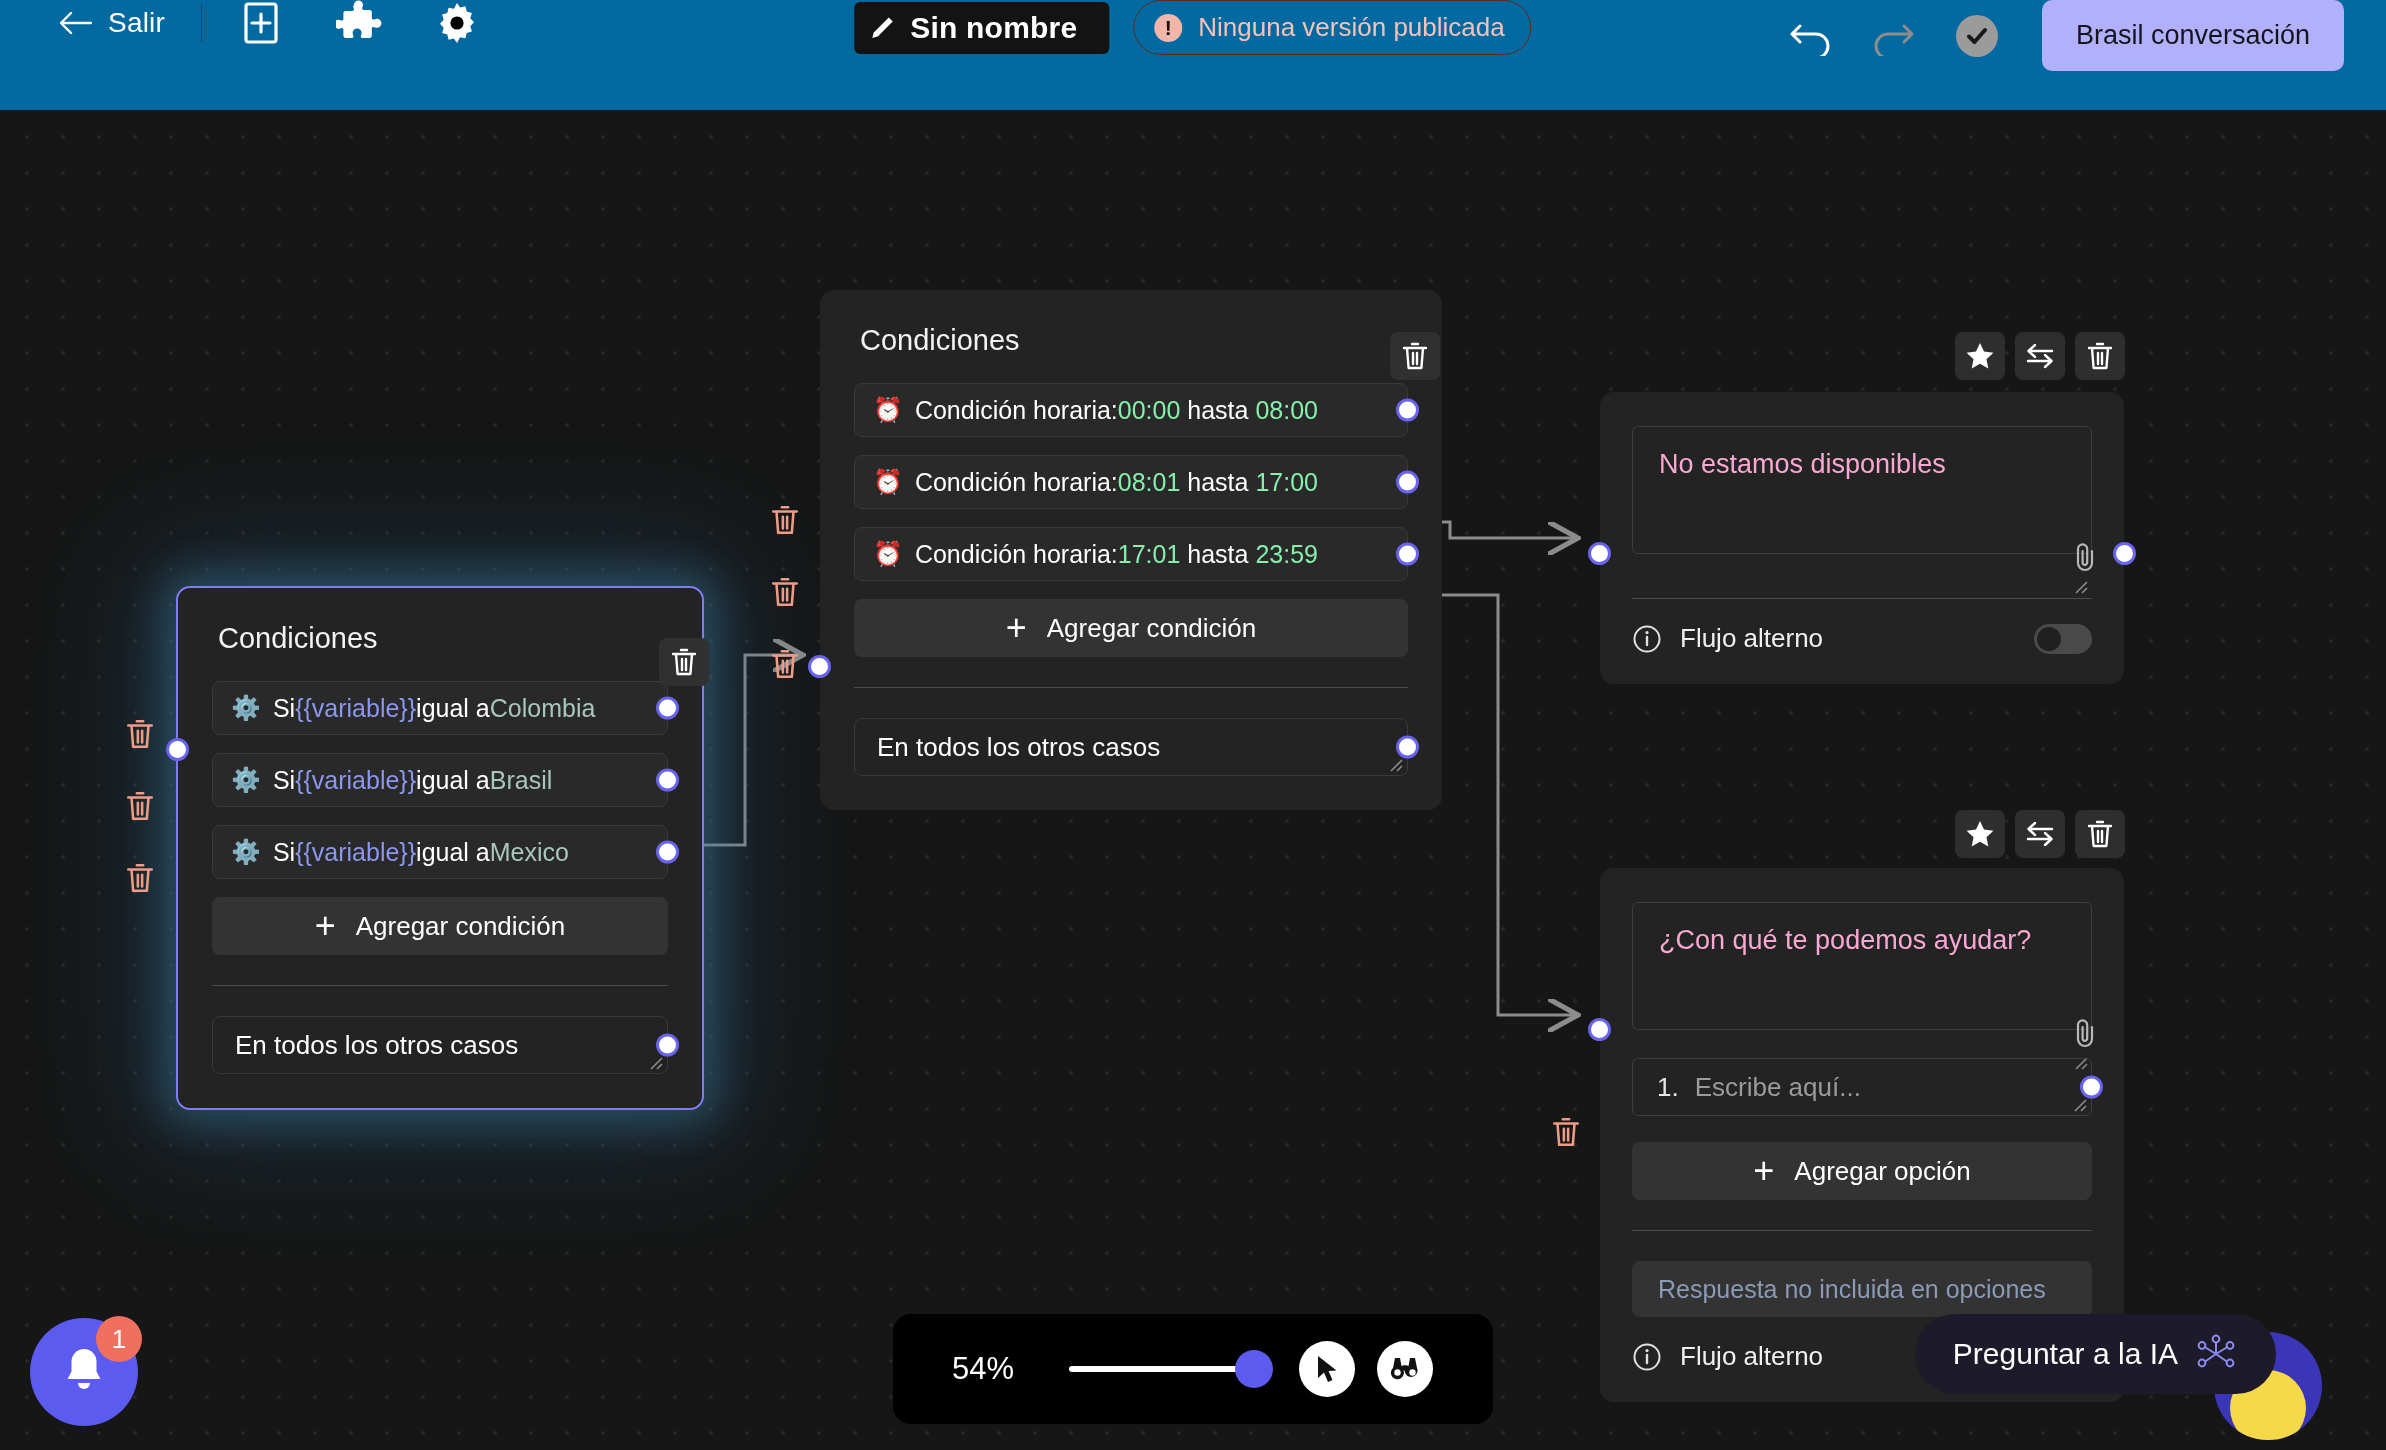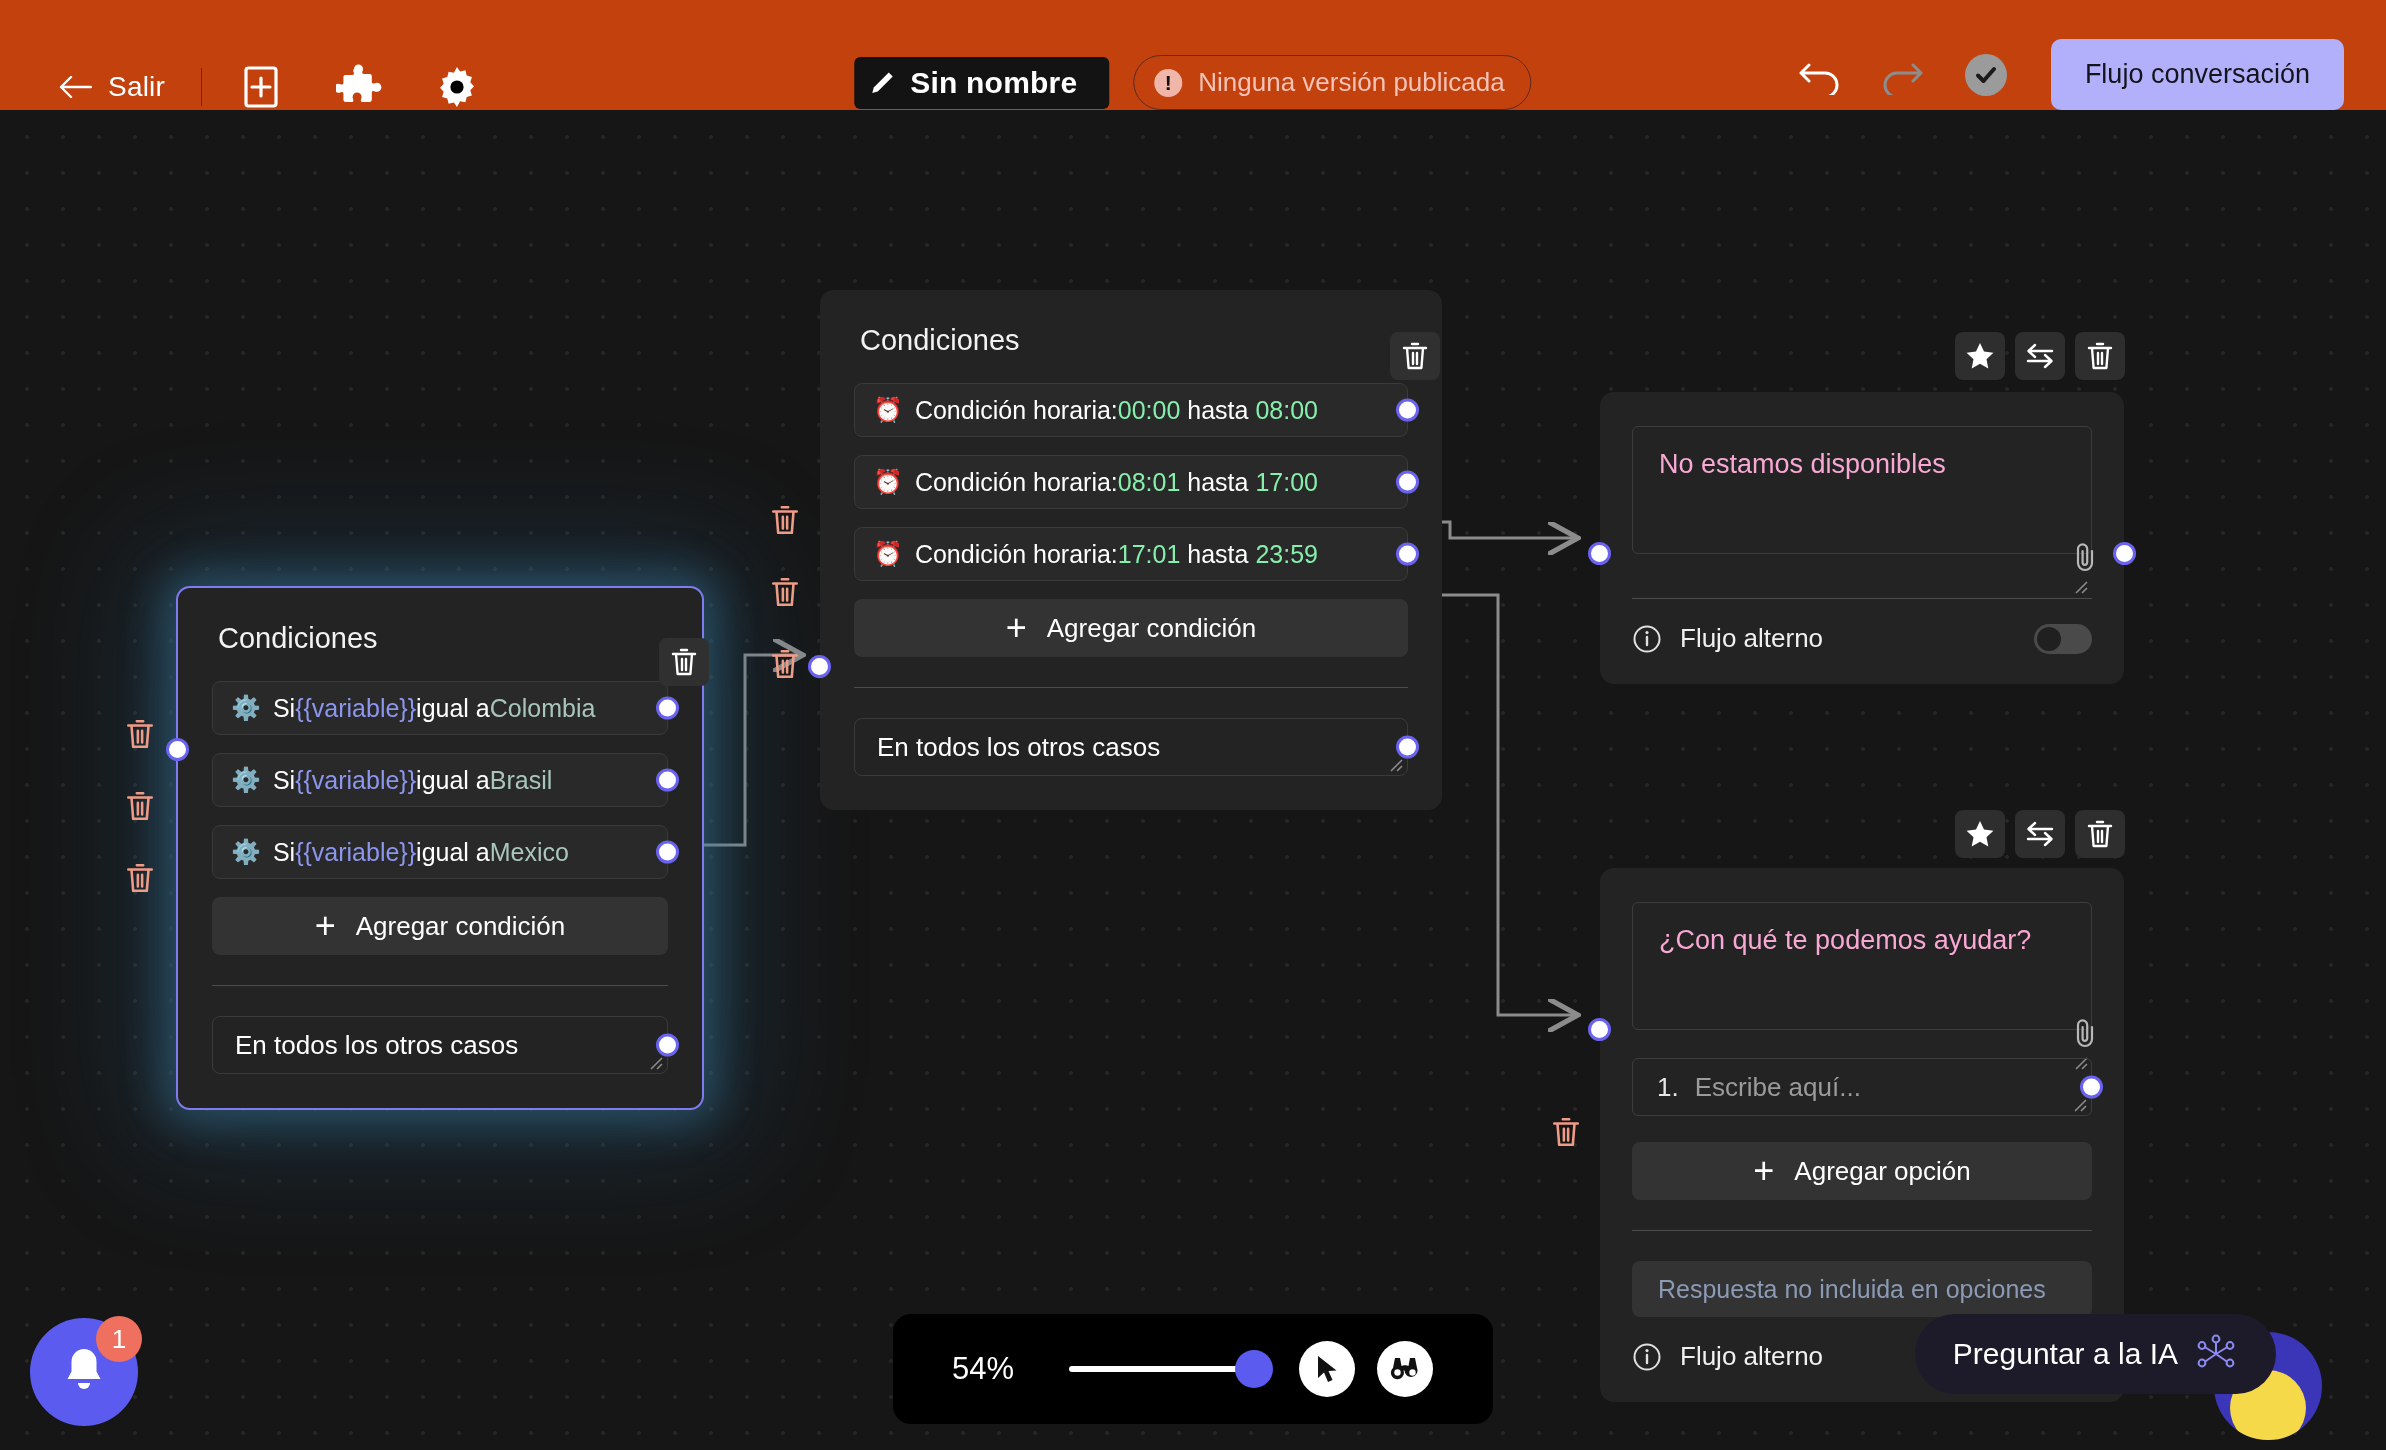--- a/index.html
+++ b/index.html
@@ -9,22 +9,22 @@
     background: #0a0a0a;
     font-family: "Liberation Sans", sans-serif;
     overflow: hidden;
   }
   #app { position: relative; width: 2386px; height: 1450px; }
 
   
   .topbar {
     position: absolute; top: 0; left: 0;
     width: 2386px; height: 110px;
-    background: #c2410c;
-    display: flex; align-items: flex-end;
+    background: #0369a1;
+    display: flex; align-items: flex-start;
     z-index: 60;
   }
   .tb-left { display: flex; align-items: center; gap: 0; padding-left: 58px; }
   .exit-btn {
     display: flex; align-items: center; gap: 16px;
     color: #fff; font-size: 28px; letter-spacing: .2px;
     cursor: pointer;
   }
   .exit-arrow { width: 34px; height: 26px; display:block; }
   .tb-divider { width: 1px; height: 38px; background: #3a3a3a; margin: 0 36px; }
@@ -312,21 +312,21 @@
       <div class="ico">
         <svg width="48" height="40" viewBox="0 0 48 40">
           <path d="M36 10 L44 18 L36 26 M44 18H20a12 12 0 0 0 0 24h14" stroke="#8d8d8d" stroke-width="3" fill="none" stroke-linecap="round" stroke-linejoin="round"></path>
         </svg>
       </div>
       <div class="check-circle">
         <svg width="26" height="26" viewBox="0 0 26 26">
           <path d="M5 13.5 L10.5 19 L21 7" stroke="#1a1a1a" stroke-width="4" fill="none" stroke-linecap="round" stroke-linejoin="round"></path>
         </svg>
       </div>
-      <button class="cta">Flujo conversación</button>
+      <button class="cta">Brasil conversación</button>
     </div>
   </div>
 
   <div class="canvas">
 
     <svg class="edges">
       <defs>
         <marker id="arw" markerWidth="11" markerHeight="11" refX="9" refY="5.5" orient="auto">
           <path d="M0 0 L10 5.5 L0 11" fill="none" stroke="#8c8c8c" stroke-width="1.7"></path>
         </marker>

